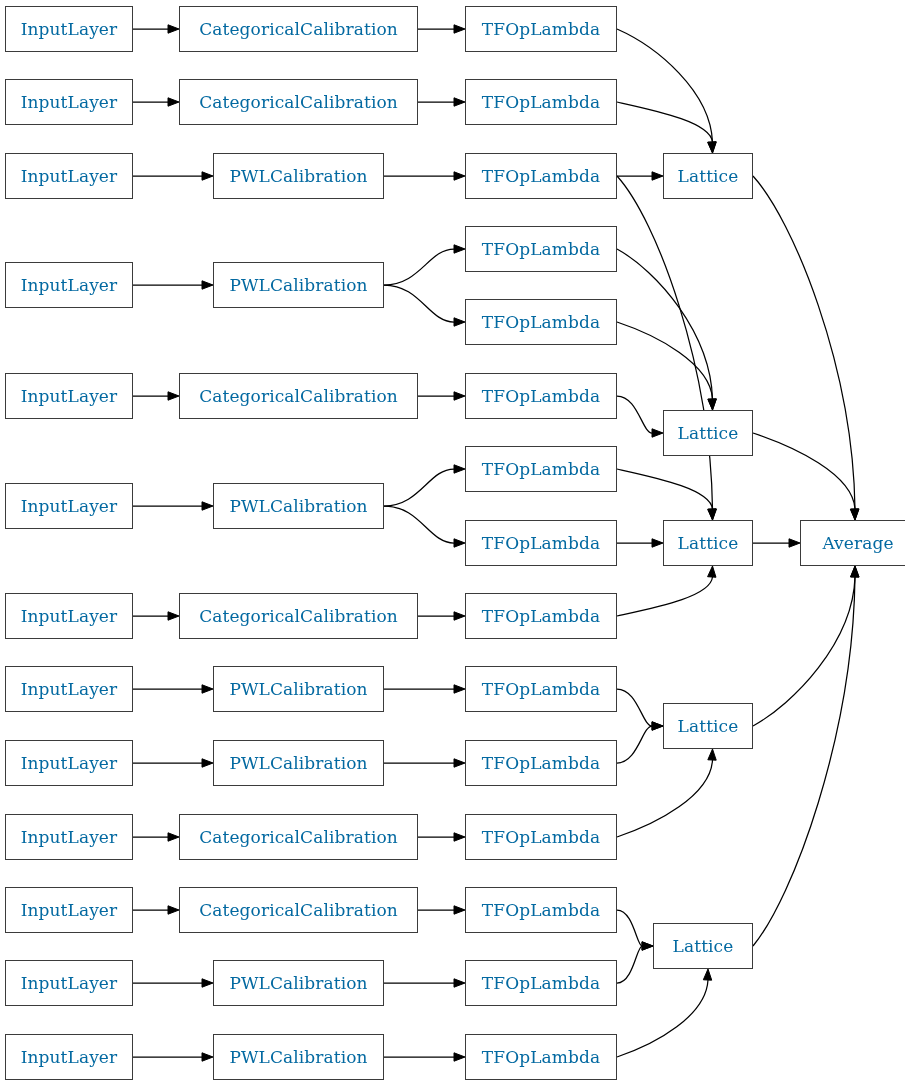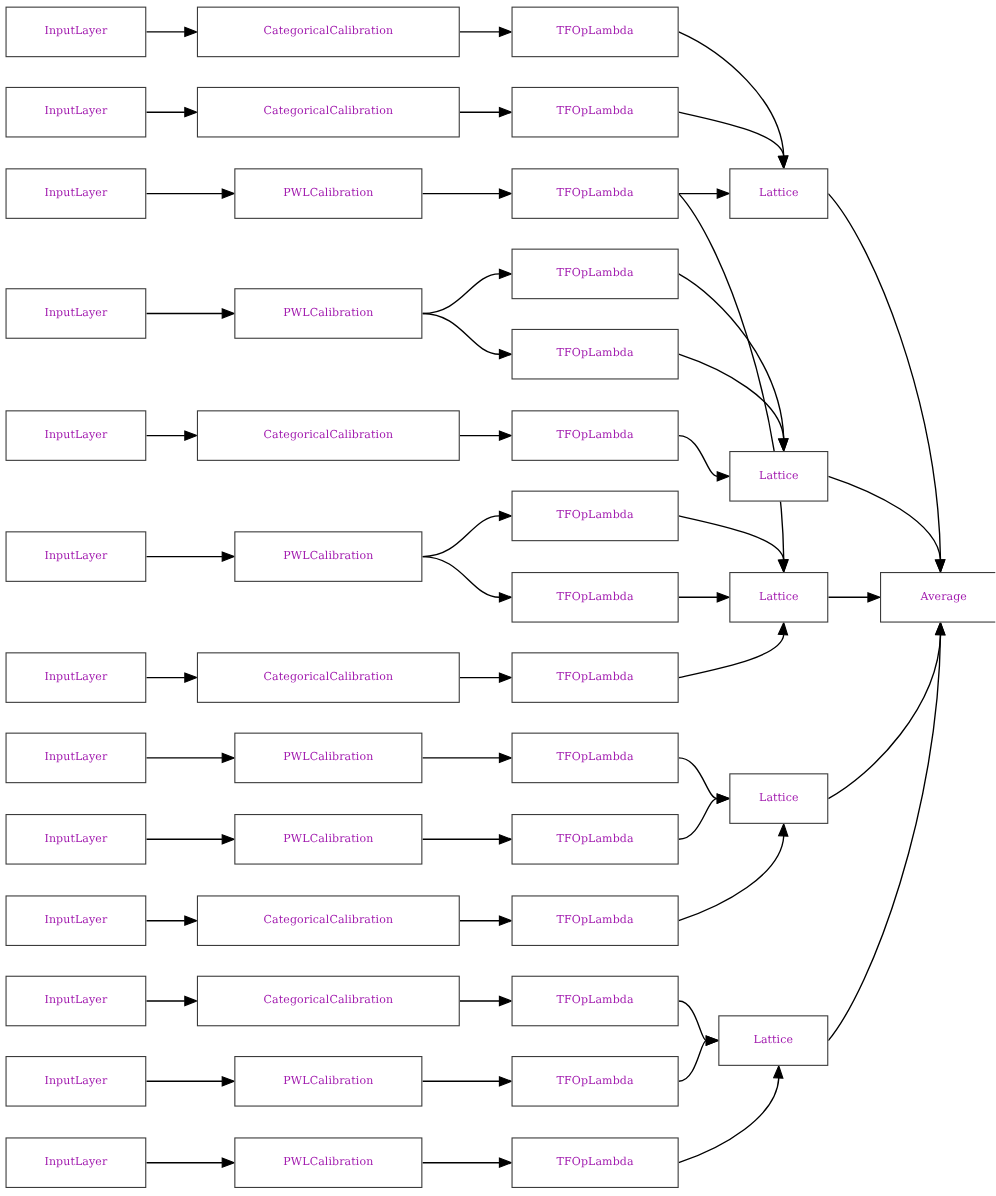--- a/index.html
+++ b/index.html
@@ -16,22 +16,22 @@
     overflow: hidden;
   }
   .node {
     position: absolute;
     box-sizing: border-box;
     border: 1px solid #3b3b3b;
     background: #ffffff;
     display: flex;
     align-items: center;
     justify-content: center;
-    color: #a21caf;
-    font-size: 10px;
+    color: #0369a1;
+    font-size: 17px;
     line-height: 1;
     white-space: nowrap;
     letter-spacing: 0.1px;
     z-index: 2;
   }
   #edges {
     position: absolute;
     left: 0;
     top: 0;
     width: 905px;

